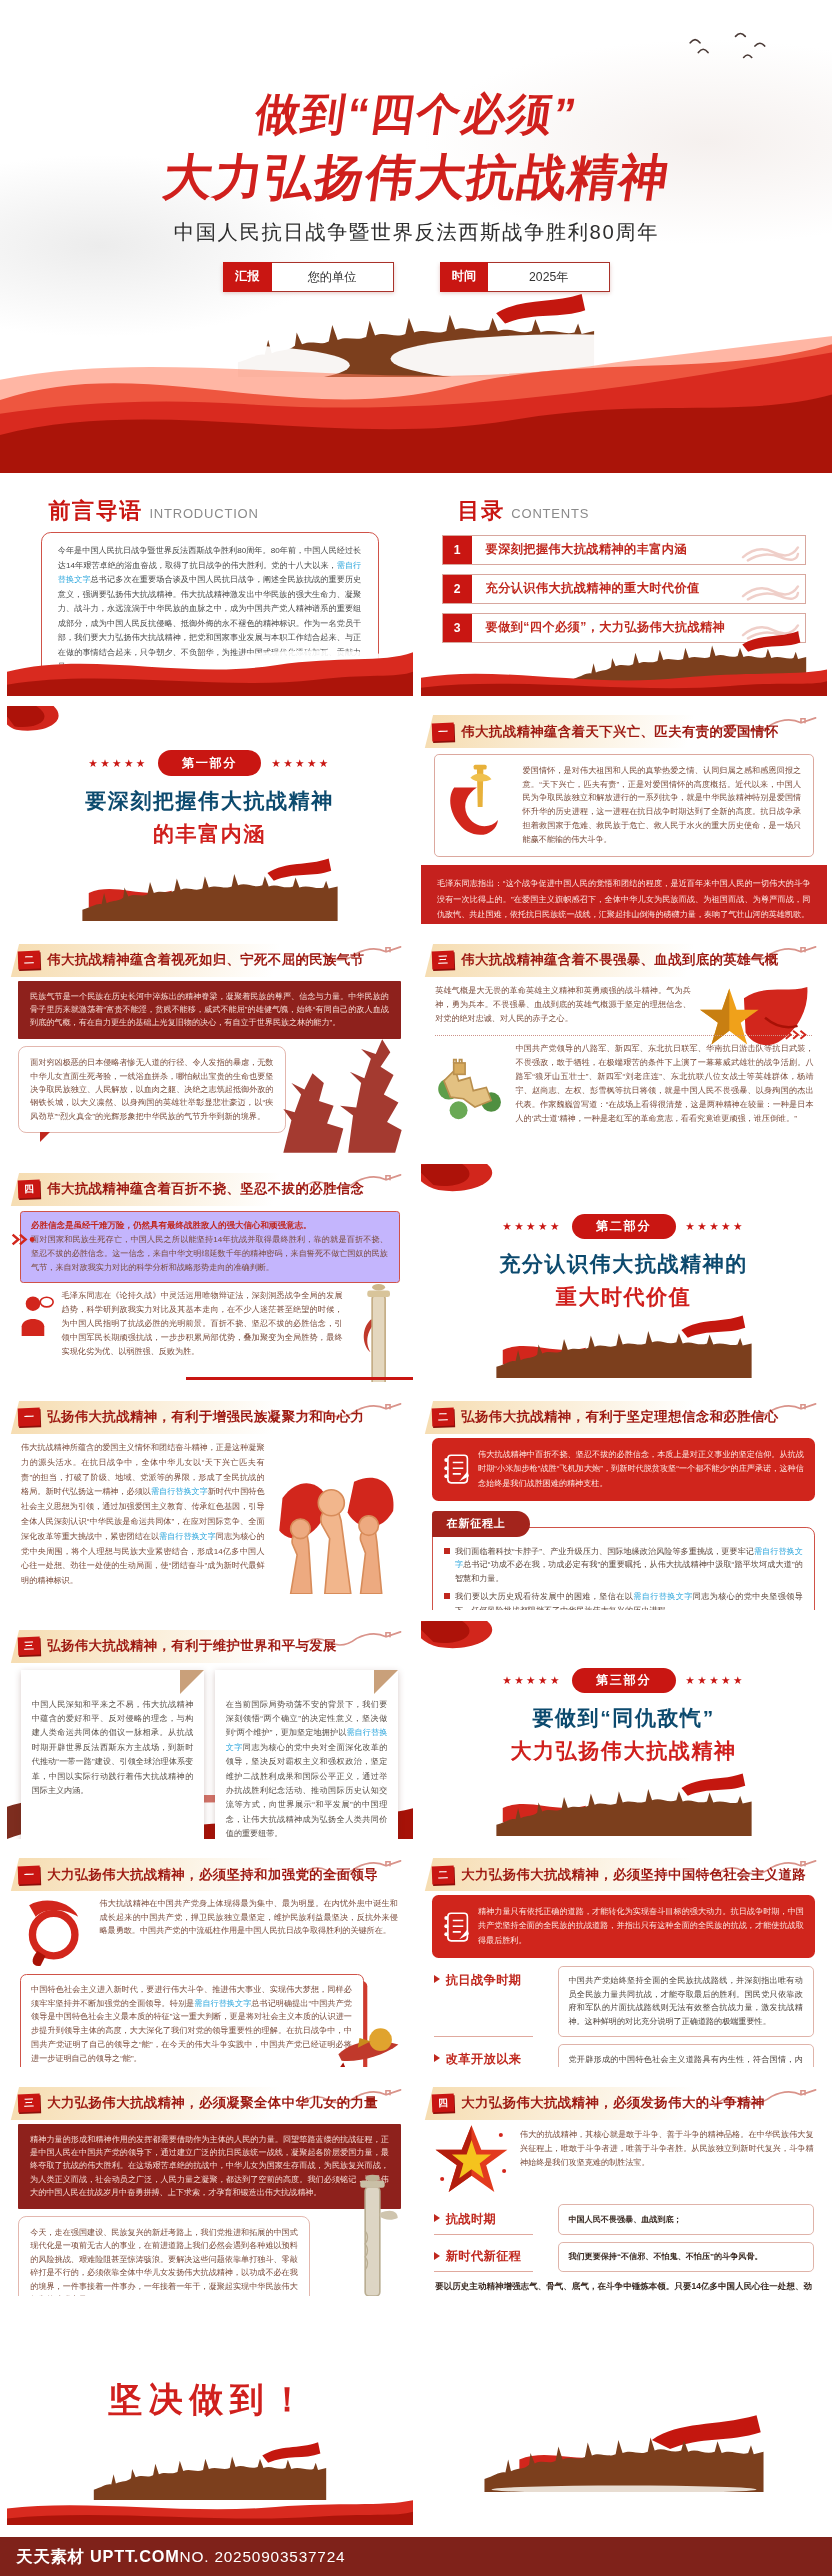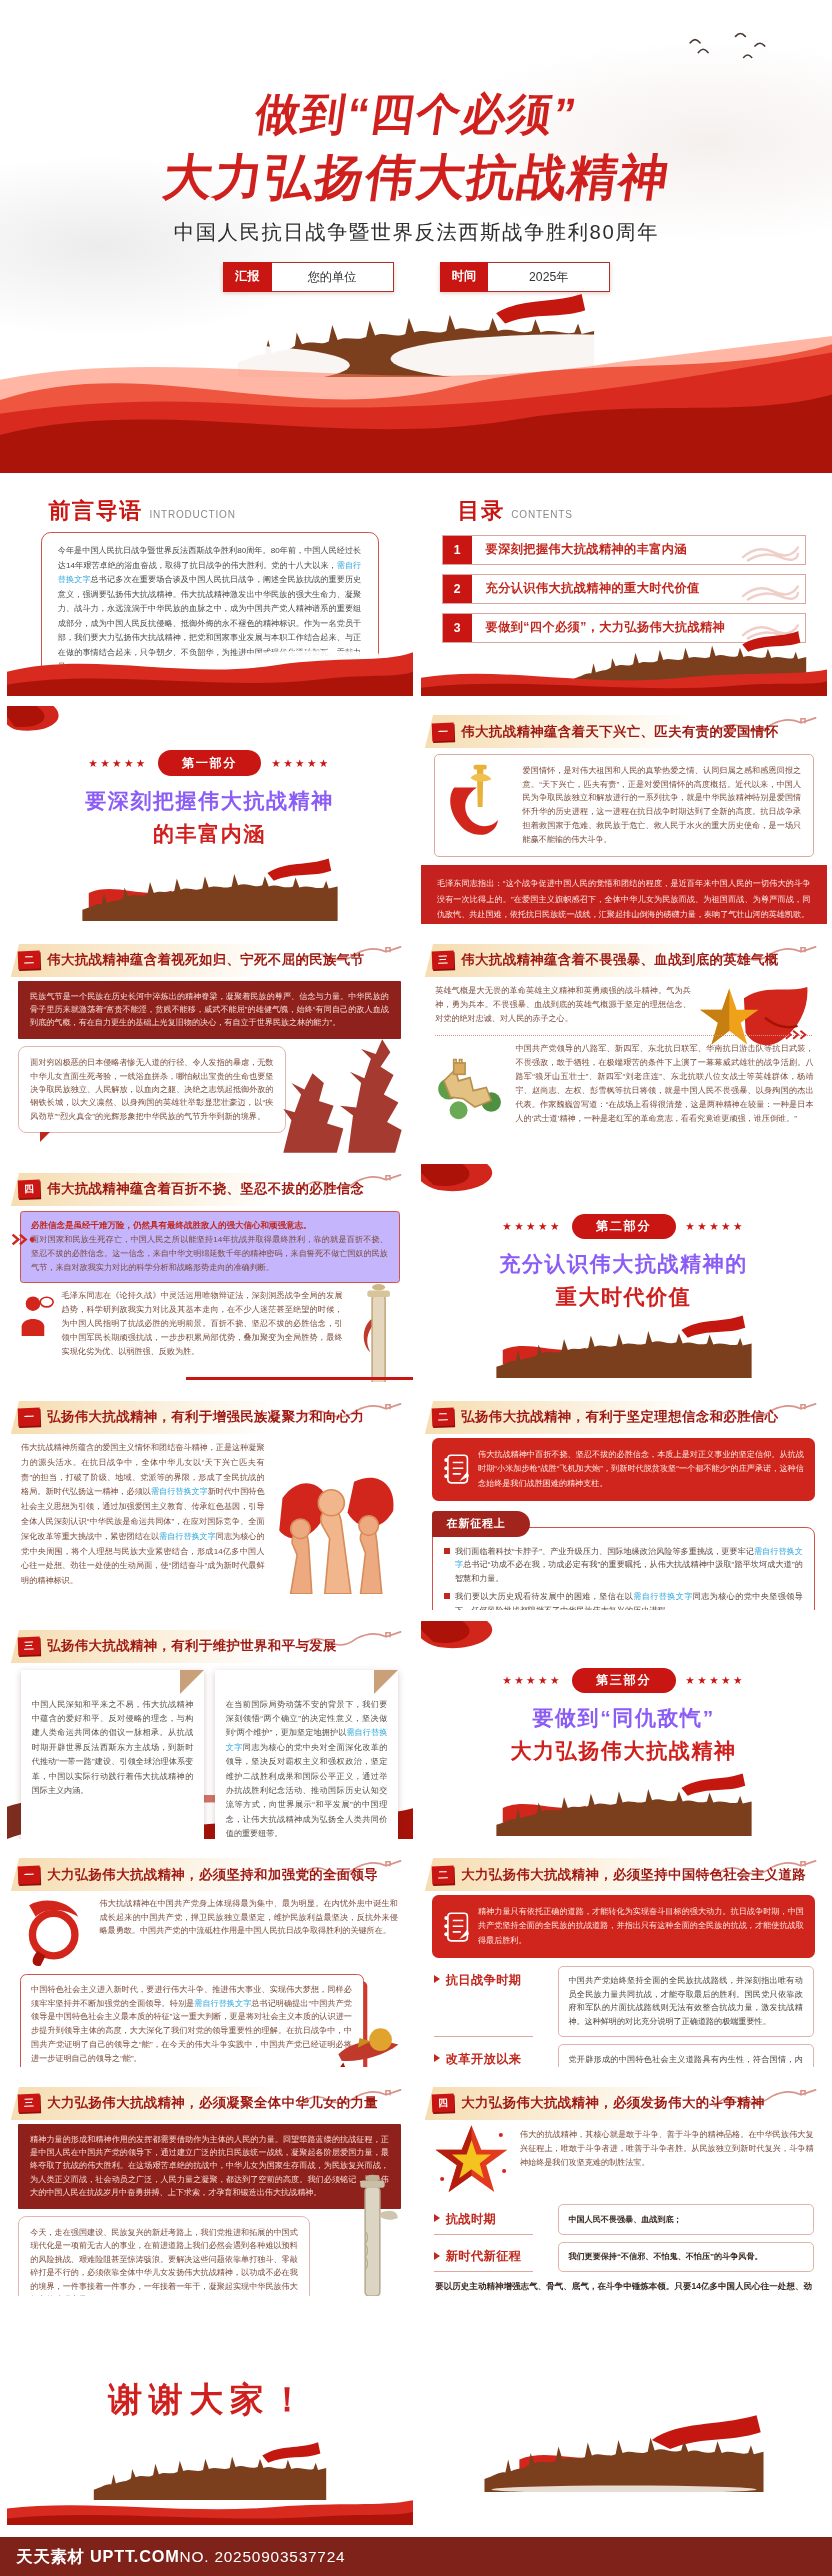--- a/index.html
+++ b/index.html
@@ -42,41 +42,41 @@
     font-size:9.8px; font-weight:bold; display:flex; align-items:center; justify-content:center;
     transform:rotate(-2deg); box-shadow:0.8px 1.6px 0 #8c0f0a; }
   .htitle { position:relative; color:#9e1a12; font-weight:bold; font-size:13.4px; letter-spacing:0.4px; }
 
   .ph { color:#2ea7dd; }
   p.body { color:#7a4a3a; font-size:8.1px; line-height:1.72; text-align:justify; }
 
   
   .intro-title-row { margin:18px 0 0 42px; display:flex; align-items:baseline; gap:6.5px; }
   .intro-title { color:#c91612; font-size:22px; font-weight:bold; letter-spacing:1.6px; }
-  .intro-sub { color:#8a8a8a; font-size:10px; letter-spacing:0.8px; }
+  .intro-sub { color:#8a8a8a; font-size:13px; letter-spacing:0.8px; }
   .intro-box { position:relative; margin:6.5px 34px 0; border:1.2px solid #d05248; border-radius:9.8px;
     padding:10.6px 16.3px; background:rgba(255,255,255,.85); color:#474747; font-size:8.1px; line-height:1.8; text-align:justify; }
   .slide-wave { position:absolute; left:0; bottom:0; width:100%; height:52px; }
 
   
   .toc-item { position:relative; height:30px; margin:9px 21px 0; border:0.8px solid #d8a79e;
     display:flex; align-items:center; background:#fff; overflow:hidden; }
   .toc-num { width:29px; height:100%; background:#c91612; color:#fff; font-weight:bold; font-size:12.2px;
     display:flex; align-items:center; justify-content:center; flex:none; }
   .toc-label { margin-left:14px; color:#c0281e; font-weight:bold; font-size:12.2px; letter-spacing:0.4px; }
   .toc-flame { position:absolute; right:4.9px; top:4.9px; width:59px; height:21px; opacity:.55; }
   .toc-soldiers { position:absolute; right:14.6px; bottom:6.5px; width:244px; height:62px; }
 
   
   .sec { text-align:center; }
   .sec-stars-row { margin-top:44px; display:flex; align-items:center; justify-content:center; gap:9.8px; }
   .sec-stars { color:#c91612; font-size:10.6px; letter-spacing:2.4px; }
   .sec-badge { background:#c91612; color:#fff; font-size:12.2px; font-weight:bold;
     padding:4.1px 24.4px; border-radius:812px; letter-spacing:1.6px; }
-  .sec-line1 { margin-top:11.4px; color:#8b5cf6; font-size:21px; font-weight:bold; letter-spacing:1.6px;text-align:center; }
+  .sec-line1 { margin-top:11.4px; color:#0c4a6e; font-size:21px; font-weight:bold; letter-spacing:1.6px;text-align:center; }
   .sec-line2 { margin-top:4.9px; color:#d0201d; font-size:21px; font-weight:bold; letter-spacing:1.6px; }
   .sec-soldiers { position:absolute; left:50%; transform:translateX(-50%); bottom:3.3px; width:268px; height:67px; }
   .corner-ribbon { position:absolute; top:-4.9px; left:-6.5px; width:138px; height:49px; }
 
   
   .c1-box { position:relative; margin:9.8px 13px 8.1px; border:0.8px solid #dca89e; border-radius:4.9px;
     padding:9px 11.4px 9px 88px; background:#fff; }
   .c1-icon { position:absolute; left:11.4px; top:8.1px; width:65px; height:78px; }
   .c1-banner { background:#c5211e; color:#ffe9e2; font-size:8.1px; line-height:1.95;
     padding:10.6px 16.3px; text-align:justify; }
@@ -579,21 +579,21 @@
         <div class="vbox bold">中国人民不畏强暴、血战到底；</div>
       </div>
       <div class="vrow">
         <div class="vlabel">新时代新征程</div>
         <div class="vbox bold">我们更要保持“不信邪、不怕鬼、不怕压”的斗争风骨。</div>
       </div>
       <p class="c11-p2">要以历史主动精神增强志气、骨气、底气，在斗争中锤炼本领。只要14亿多中国人民心往一处想、劲往一处使，就一定能跨越一切“娄山关”“腊子口”，如期实现民族复兴的宏伟目标。</p>
     </section>
 
     <section class="slide">
-      <div class="thanks-title">谢谢大家！</div>
+      <div class="thanks-title">坚决做到！</div>
       <svg class="thanks-soldiers" viewBox="0 0 420 120" preserveAspectRatio="none">
         <path d="M300,34 C330,12 362,22 396,8 L400,30 C372,42 342,32 310,48 Z" fill="#c4170f"></path>
         <path d="M10,120 L10,100 C25,95 32,88 40,90 L44,70 L48,88 C60,82 66,86 74,78 L76,60 L82,76 C94,70 102,78 112,72 L116,50 L122,70 C134,64 142,72 154,66 L158,44 L164,64 C176,58 186,68 198,62 L202,40 L208,60 C222,54 232,64 244,58 L248,36 L254,56 C268,50 278,62 292,56 L296,40 L302,58 C316,52 326,64 340,58 L344,42 L350,60 C364,54 376,64 388,60 L392,48 L396,62 L410,58 L410,120 Z" fill="#7c3f1d"></path>
       </svg>
       <svg class="slide-wave" style="height:28px" viewBox="0 0 499 34" preserveAspectRatio="none">
         <path d="M0,14 C100,2 220,22 330,12 C410,6 460,12 499,4 L499,34 L0,34 Z" fill="#d92a1f"></path>
         <path d="M0,26 C120,14 260,32 380,24 C440,20 480,24 499,18 L499,34 L0,34 Z" fill="#a61208" opacity="0.9"></path>
       </svg>
     </section>
 

